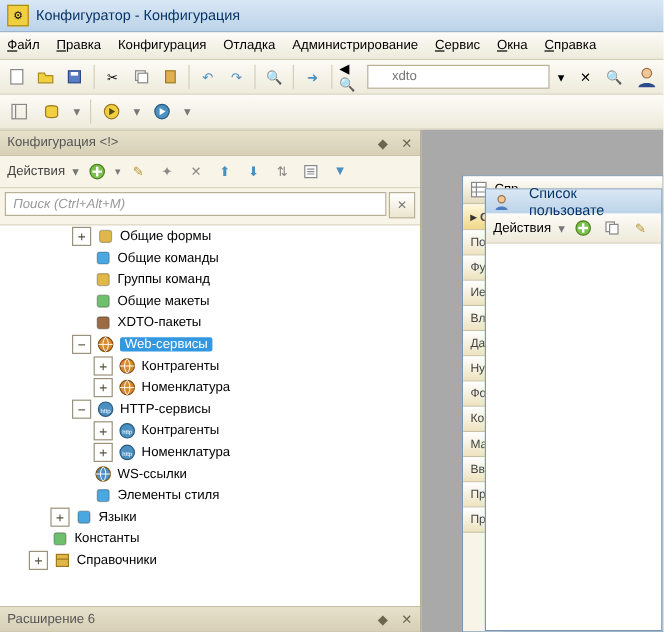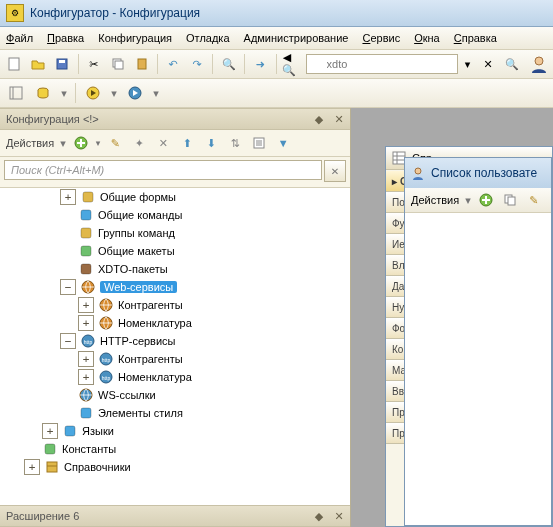--- a/index.html
+++ b/index.html
@@ -29,21 +29,21 @@
 .tree{flex:1;background:#fff;overflow:auto}
 .node{height:18px;display:flex;align-items:center}
 .tw{width:14px;height:14px;border:1px solid #9a927a;background:#fff;display:flex;align-items:center;justify-content:center;font-size:11px;line-height:1;color:#5a5342;margin-right:4px;flex:0 0 auto;font-family:monospace}
 .sp{flex:0 0 auto}
 .ic{width:16px;height:16px;margin-right:4px;flex:0 0 auto;display:flex;align-items:center;justify-content:center;border-radius:2px}
 .lbl{white-space:nowrap}
 .sel{background:#3398e0;color:#fff;padding:0 4px;border-radius:2px}
 .right{flex:1;background:#a9a9a9;position:relative;overflow:hidden}
 .rwin{position:absolute;left:34px;top:38px;right:0;bottom:0;background:#f8f5e8;border:1px solid #7c98b5}
 .rwin .subw{position:absolute;left:18px;top:10px;right:0;bottom:0;background:#fff;border:1px solid #7c98b5}
-.subhdr{height:30px;background:linear-gradient(#d9e7f5,#bcd3e8);display:flex;align-items:center;padding:0 6px;gap:6px;font-size:12px;color:#07356a}
+.subhdr{height:20px;background:linear-gradient(#d9e7f5,#bcd3e8);display:flex;align-items:center;padding:0 6px;gap:16px;font-size:12px;color:#07356a}
 .subact{height:24px;background:linear-gradient(#fcfbf6,#eeeadb);border-bottom:1px solid #d5cfb8;display:flex;align-items:center;padding:0 6px;gap:6px}
 .colhdr{height:20px;background:linear-gradient(#fff,#e6ddbf);border:1px solid #c8c1a6;display:flex;align-items:center;padding:0 6px;font-size:11px;color:#333}
 .vtabs{position:absolute;left:0;top:24px;width:32px;bottom:0;border-right:1px solid #c8c1a6;background:#f8f5e8}
 .vtab{height:20px;border-bottom:1px solid #c8c1a6;font-size:10px;color:#444;display:flex;align-items:center;padding-left:6px;background:linear-gradient(#fff,#eee2bf)}
 .vtab.act{background:linear-gradient(#fff6d8,#f0d788);font-weight:bold}
 .rwinhdr{height:22px;background:linear-gradient(#fff,#e6ddbf);border-bottom:1px solid #c8c1a6;display:flex;align-items:center;padding:0 6px;gap:6px}
 .rwinhdr .ricon{width:14px;height:14px}
 </style>
 </head>
 <body>

